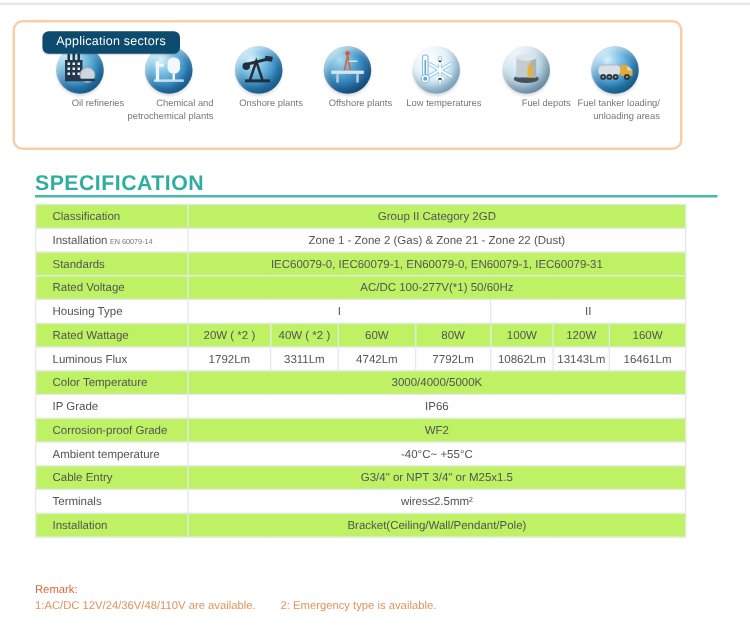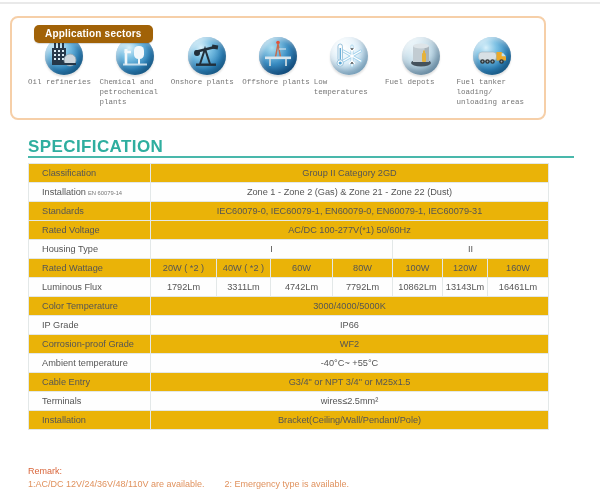--- a/index.html
+++ b/index.html
@@ -13,30 +13,30 @@
   }
   .top-rule { position:absolute; top:2px; left:0; width:600px; height:2px; background:#e9e9e9; }
 
   
   .app-box {
     position:absolute; left:10px; top:16px; width:536px; height:104px;
     border:2px solid #f6cfa8; border-radius:8px; background:#fff;
   }
   .app-badge {
     position:absolute; left:22px; top:7px; z-index:2;
-    background:#a16207; color:#fff; font-size:10px; font-weight:bold;
+    background:#0c4a6e; color:#fff; font-size:10px; font-weight:normal;
     padding:3px 11px 4px; border-radius:5px; letter-spacing:.2px;
     box-shadow:0 1px 1px rgba(0,0,0,.15);
   }
   .sectors {
     position:absolute; left:0; top:0; width:100%; height:100%;
     display:flex; justify-content:space-between; align-items:flex-start;
     padding:19px 16px 0;
   }
-  .sector { width:74px; text-align:left;font-family:Liberation Mono, monospace; }
+  .sector { width:74px; text-align:right; }
   .sphere {
     width:38px; height:38px; border-radius:50%; margin:0 auto 1px; position:relative;
     box-shadow: inset -3px -5px 7px rgba(0,30,60,.30), inset 2px 3px 4px rgba(255,255,255,.55), 0 2px 2px rgba(0,0,0,.12);
   }
   .sphere svg { position:absolute; left:0; top:0; }
   .s-blue  { background:radial-gradient(circle at 34% 28%, #d9f1fb 0%, #7cc1e4 28%, #2e86be 62%, #14577f 100%); }
   .s-dark  { background:radial-gradient(circle at 34% 28%, #aee0f2 0%, #3a8ec4 45%, #0f4f86 88%); }
   .s-ice   { background:radial-gradient(circle at 36% 30%, #ffffff 0%, #dff0fa 42%, #a8d4ec 78%, #6fb1d8 100%); }
   .s-pale  { background:radial-gradient(circle at 35% 28%, #eef7fb 0%, #c3dce9 45%, #8fb4c9 82%, #6d93ab 100%); }
   .sector-label { font-size:7.5px; line-height:1.3; color:#777; margin-top:3px; }
@@ -51,21 +51,21 @@
   table.spec {
     position:absolute; left:28px; top:163px; width:520px;
     border-collapse:collapse; table-layout:fixed;
     font-size:9.2px; color:#555;
   }
   table.spec td {
     border:1px solid #e3e8e8; height:19px;
     text-align:center; vertical-align:middle; padding:0 2px;
     background:#fefefe;
   }
-  table.spec tr.teal td { background:#eab308; }
+  table.spec tr.teal td { background:#bef264; }
   table.spec td.lbl { text-align:left; padding-left:13px; }
   .sub { font-size:5.8px; color:#777; margin-left:2px; }
 
   
   .remark-title { position:absolute; left:28px; top:466px; font-size:9px; color:#d9653a; }
   .remark-line  { position:absolute; left:28px; top:479px; font-size:9px; color:#e0925e; }
   .remark-line span { margin-right:20px; }
 </style>
 </head>
 <body>

